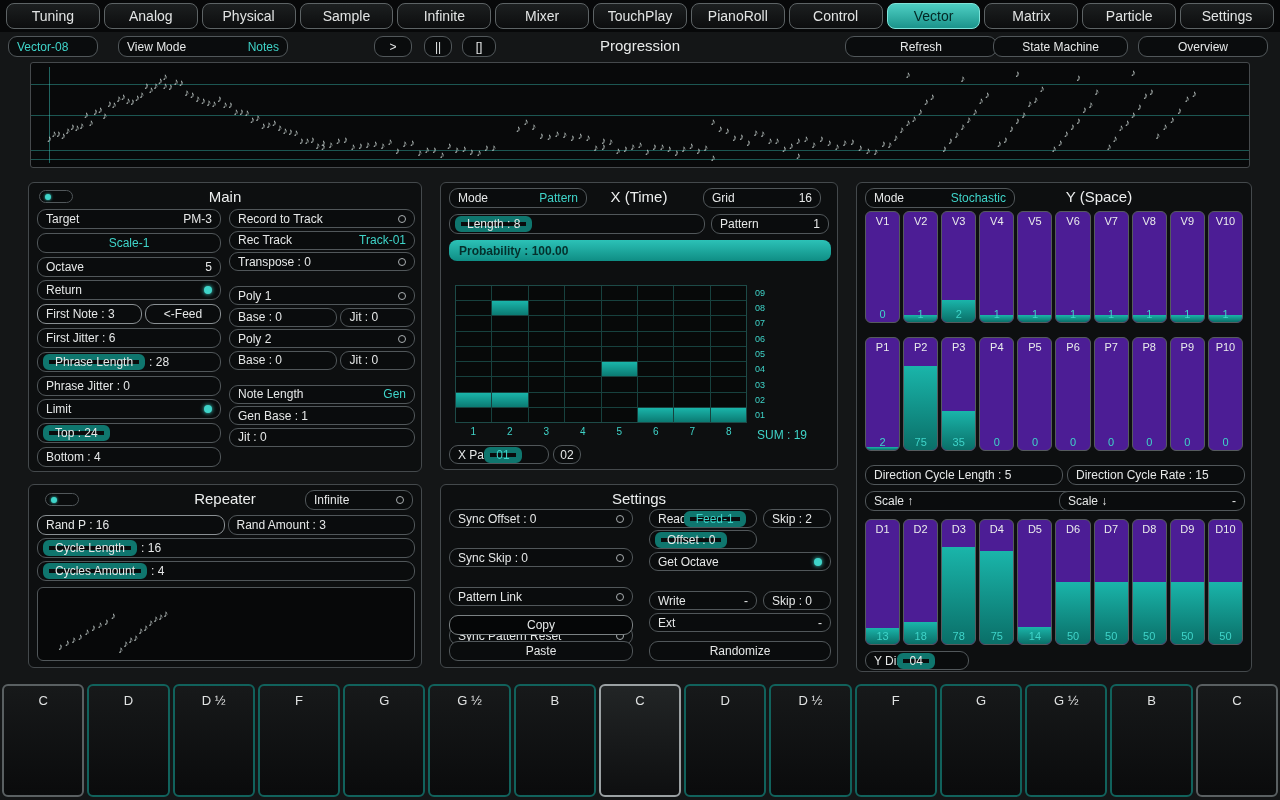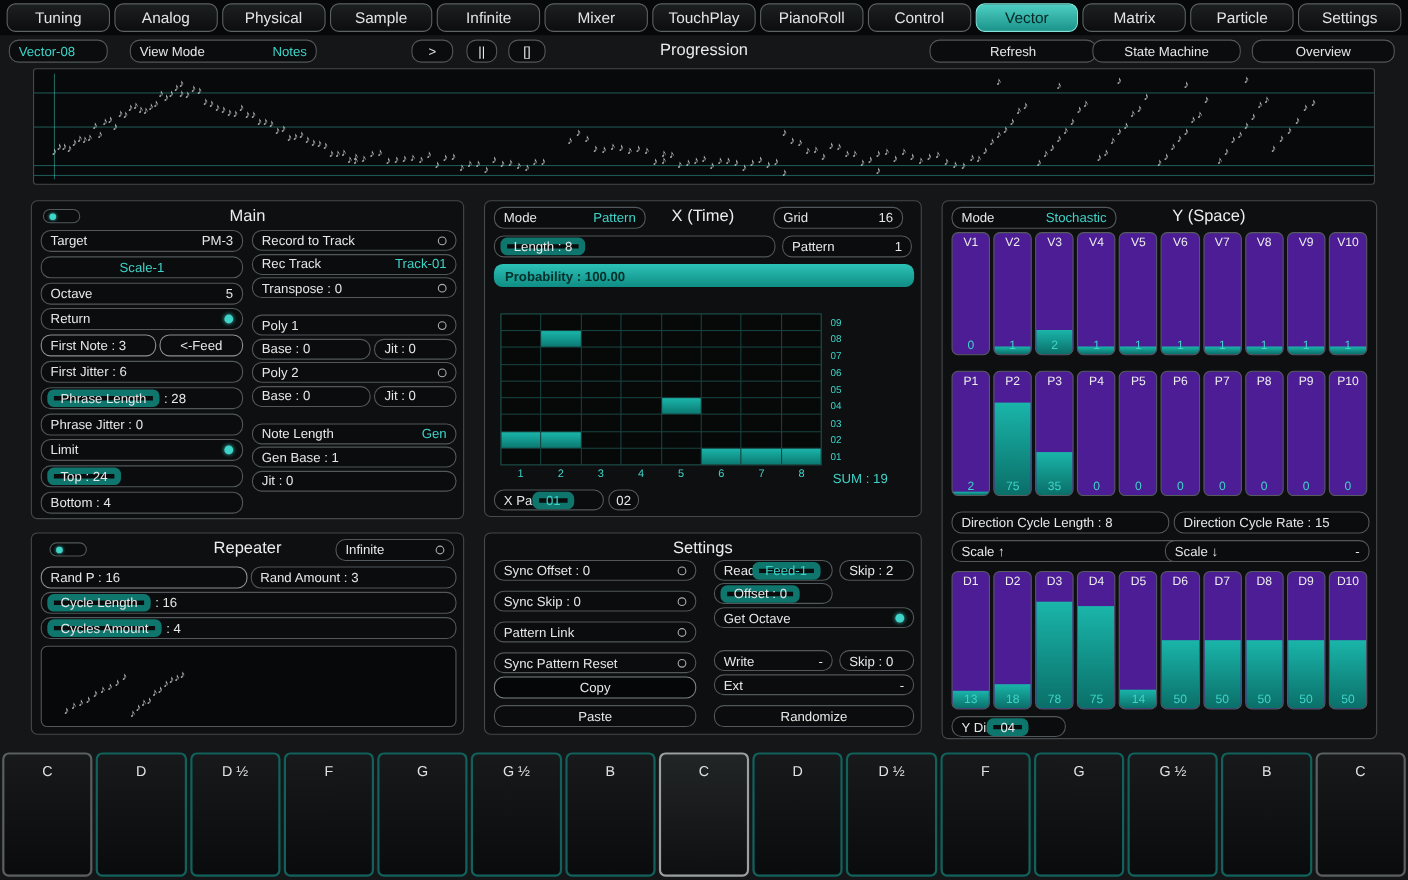--- a/index.html
+++ b/index.html
@@ -609,21 +609,21 @@
       <span>X Pat</span>
       <span class="seg tl right">01</span>
     </div>
     <div class="box abox center" style="left:112px;top:262px;width:28px;height:19px">
       <span>02</span>
     </div>
   </div>
 
   <div class="panel" style="left:440px;top:484px;width:398px;height:184px">
     <div class="panel-title">Settings</div>
-    <div class="vcol" style="left:8px;top:24px;width:184px;gap:9px">
+    <div class="vcol" style="left:8px;top:24px;width:184px;gap:20px">
       <div class="box row" style="height:19px">
         <span>Sync Offset : 0</span>
         <span class="radio"></span>
       </div>
       <div class="box row" style="height:19px">
         <span>Sync Skip : 0</span>
         <span class="radio"></span>
       </div>
       <div class="box row" style="height:19px">
         <span>Pattern Link</span>
@@ -776,21 +776,21 @@
           <div class="sl-val">0</div>
         </div>
         <div class="slider">
           <div class="sl-fill" style="height: 0%;"></div>
           <div class="sl-label">P10</div>
           <div class="sl-val">0</div>
         </div>
       </div>
 
     <div class="box abox" style="left:8px;top:282px;width:198px">
-      <span>Direction Cycle Length : 8</span>
+      <span>Direction Cycle Length : 5</span>
     </div>
     <div class="box abox" style="left:210px;top:282px;width:178px">
       <span>Direction Cycle Rate : 15</span>
     </div>
     <div class="box abox" style="left:8px;top:308px;width:220px">
       <span>Scale ↑</span>
       <span class="right">-</span>
     </div>
     <div class="box abox" style="left:202px;top:308px;width:186px">
       <span>Scale ↓</span>

